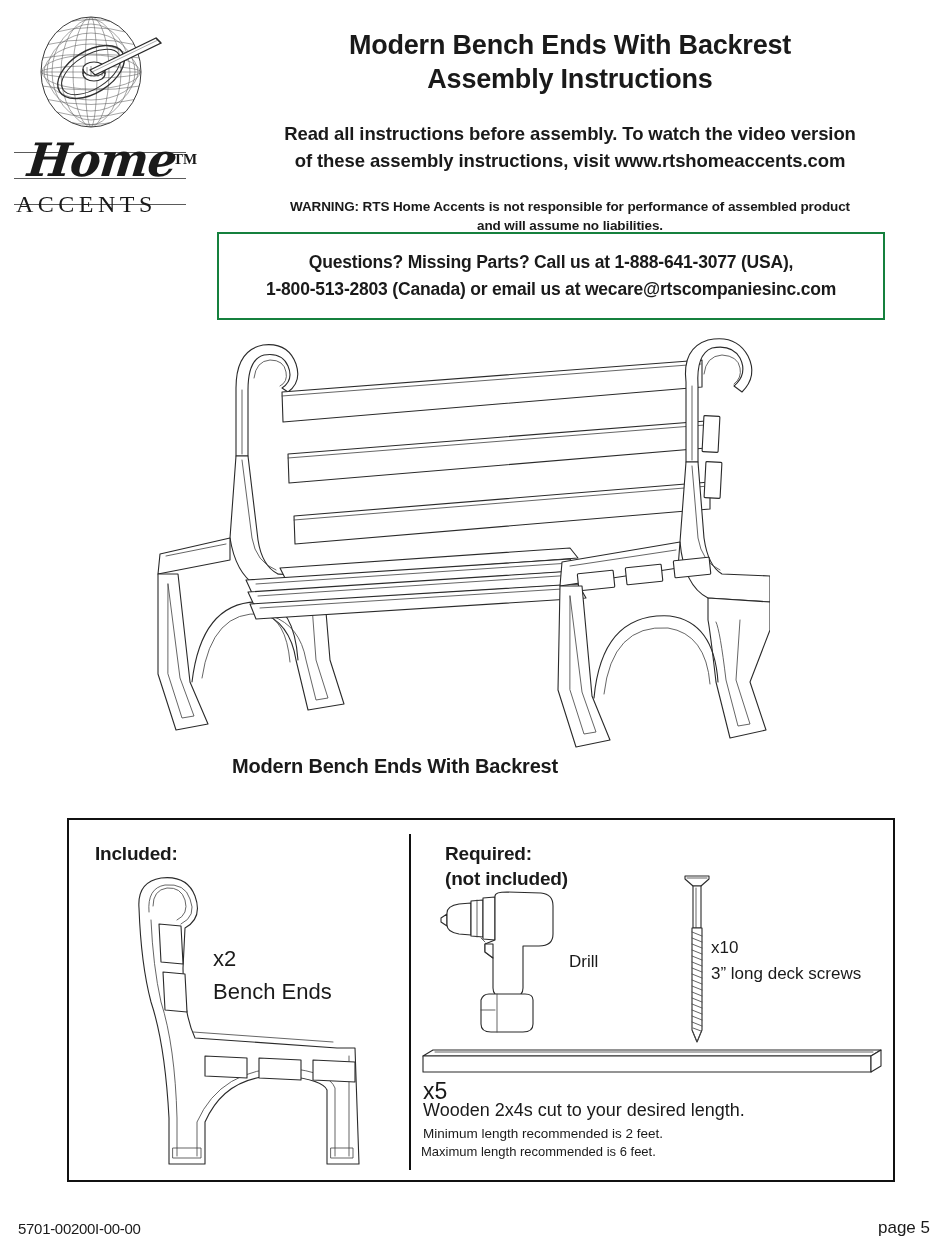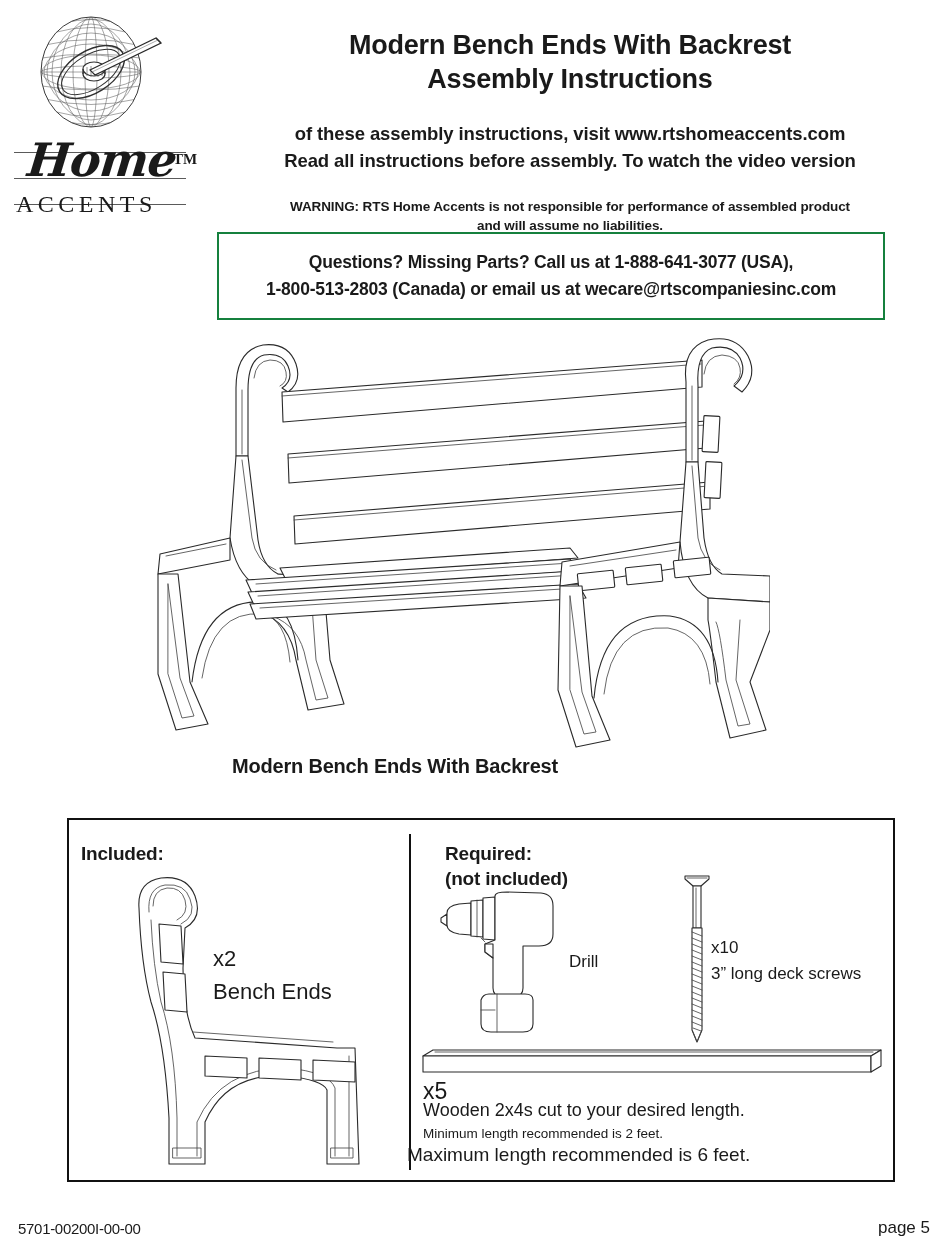--- a/index.html
+++ b/index.html
@@ -173,21 +173,21 @@
     background: #111;
   }
 
   .section-heading {
     position: absolute;
     font-size: 19px;
     font-weight: bold;
     letter-spacing: -0.2px;
     line-height: 1.3;
   }
-  #included-heading { left: 12px; top: 22px; text-align: right; }
+  #included-heading { left: 26px; top: 22px; text-align: right; }
   #required-heading { left: 376px; top: 22px; }
 
   #bench-end-figure {
     position: absolute;
     left: 18px; top: 52px;
     width: 290px; height: 300px;
   }
   #bench-end-qty {
     position: absolute;
     left: 144px; top: 122px;
@@ -233,22 +233,22 @@
     left: 354px; top: 280px;
     font-size: 18px;
   }
   #lumber-min {
     position: absolute;
     left: 354px; top: 306px;
     font-size: 13.5px;
   }
   #lumber-max {
     position: absolute;
-    left: 338px; top: 324px;
-    font-size: 19px;
+    left: 352px; top: 324px;
+    font-size: 13px;
   }
 
   
   #footer-partnum {
     position: absolute;
     left: 18px; top: 1220px;
     font-size: 15px;
     letter-spacing: -0.3px;
   }
   #footer-page {
@@ -333,22 +333,22 @@
       <div id="accents-word">ACCENTS</div>
     </div>
   </div>
 
   <div id="title-area">
     <div class="doc-title">Modern Bench Ends With Backrest</div>
     <div class="doc-title">Assembly Instructions</div>
   </div>
 
   <div id="subtitle">
+    <div>Read all instructions before assembly. To watch the video version</div>
     <div>of these assembly instructions, visit www.rtshomeaccents.com</div>
-    <div>Read all instructions before assembly. To watch the video version</div>
   </div>
 
   <div id="warning">
     <div>WARNING: RTS Home Accents is not responsible for performance of assembled product</div>
     <div>and will assume no liabilities.</div>
   </div>
 
   <div id="contact-box">
     <div class="cline">Questions? Missing Parts? Call us at 1-888-641-3077 (USA),</div>
     <div class="cline">1-800-513-2803 (Canada) or email us at wecare@rtscompaniesinc.com</div>

